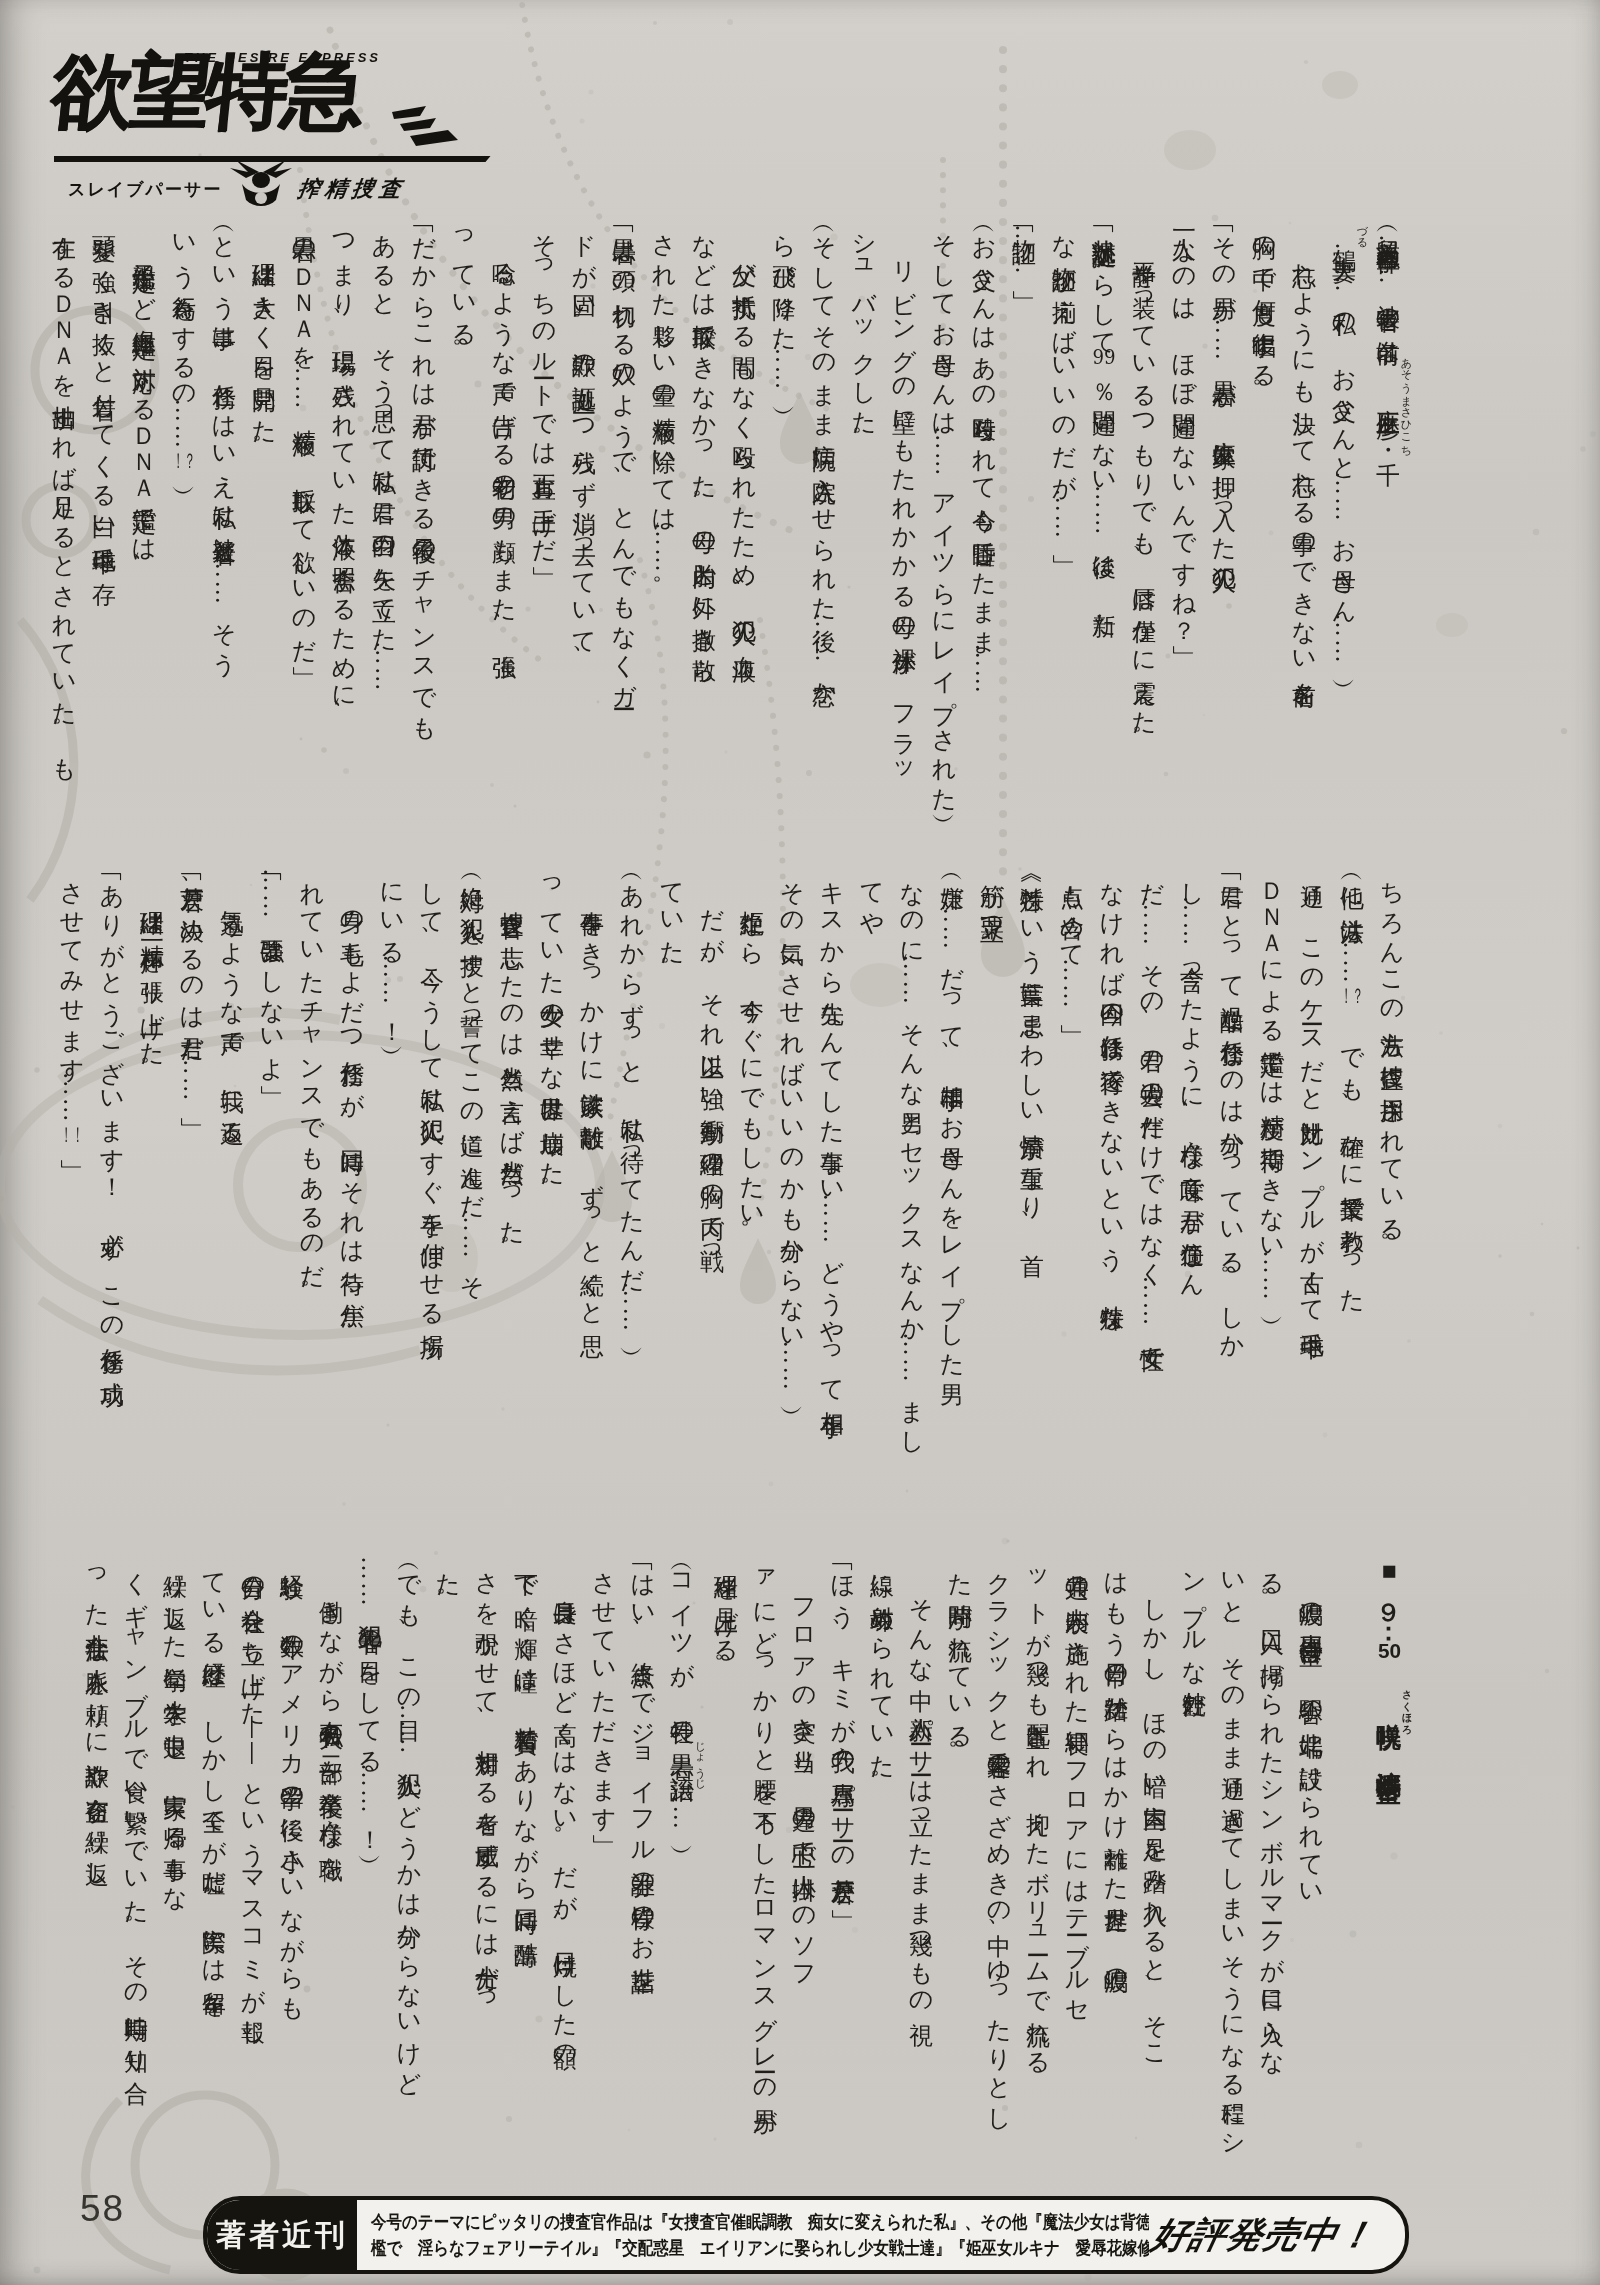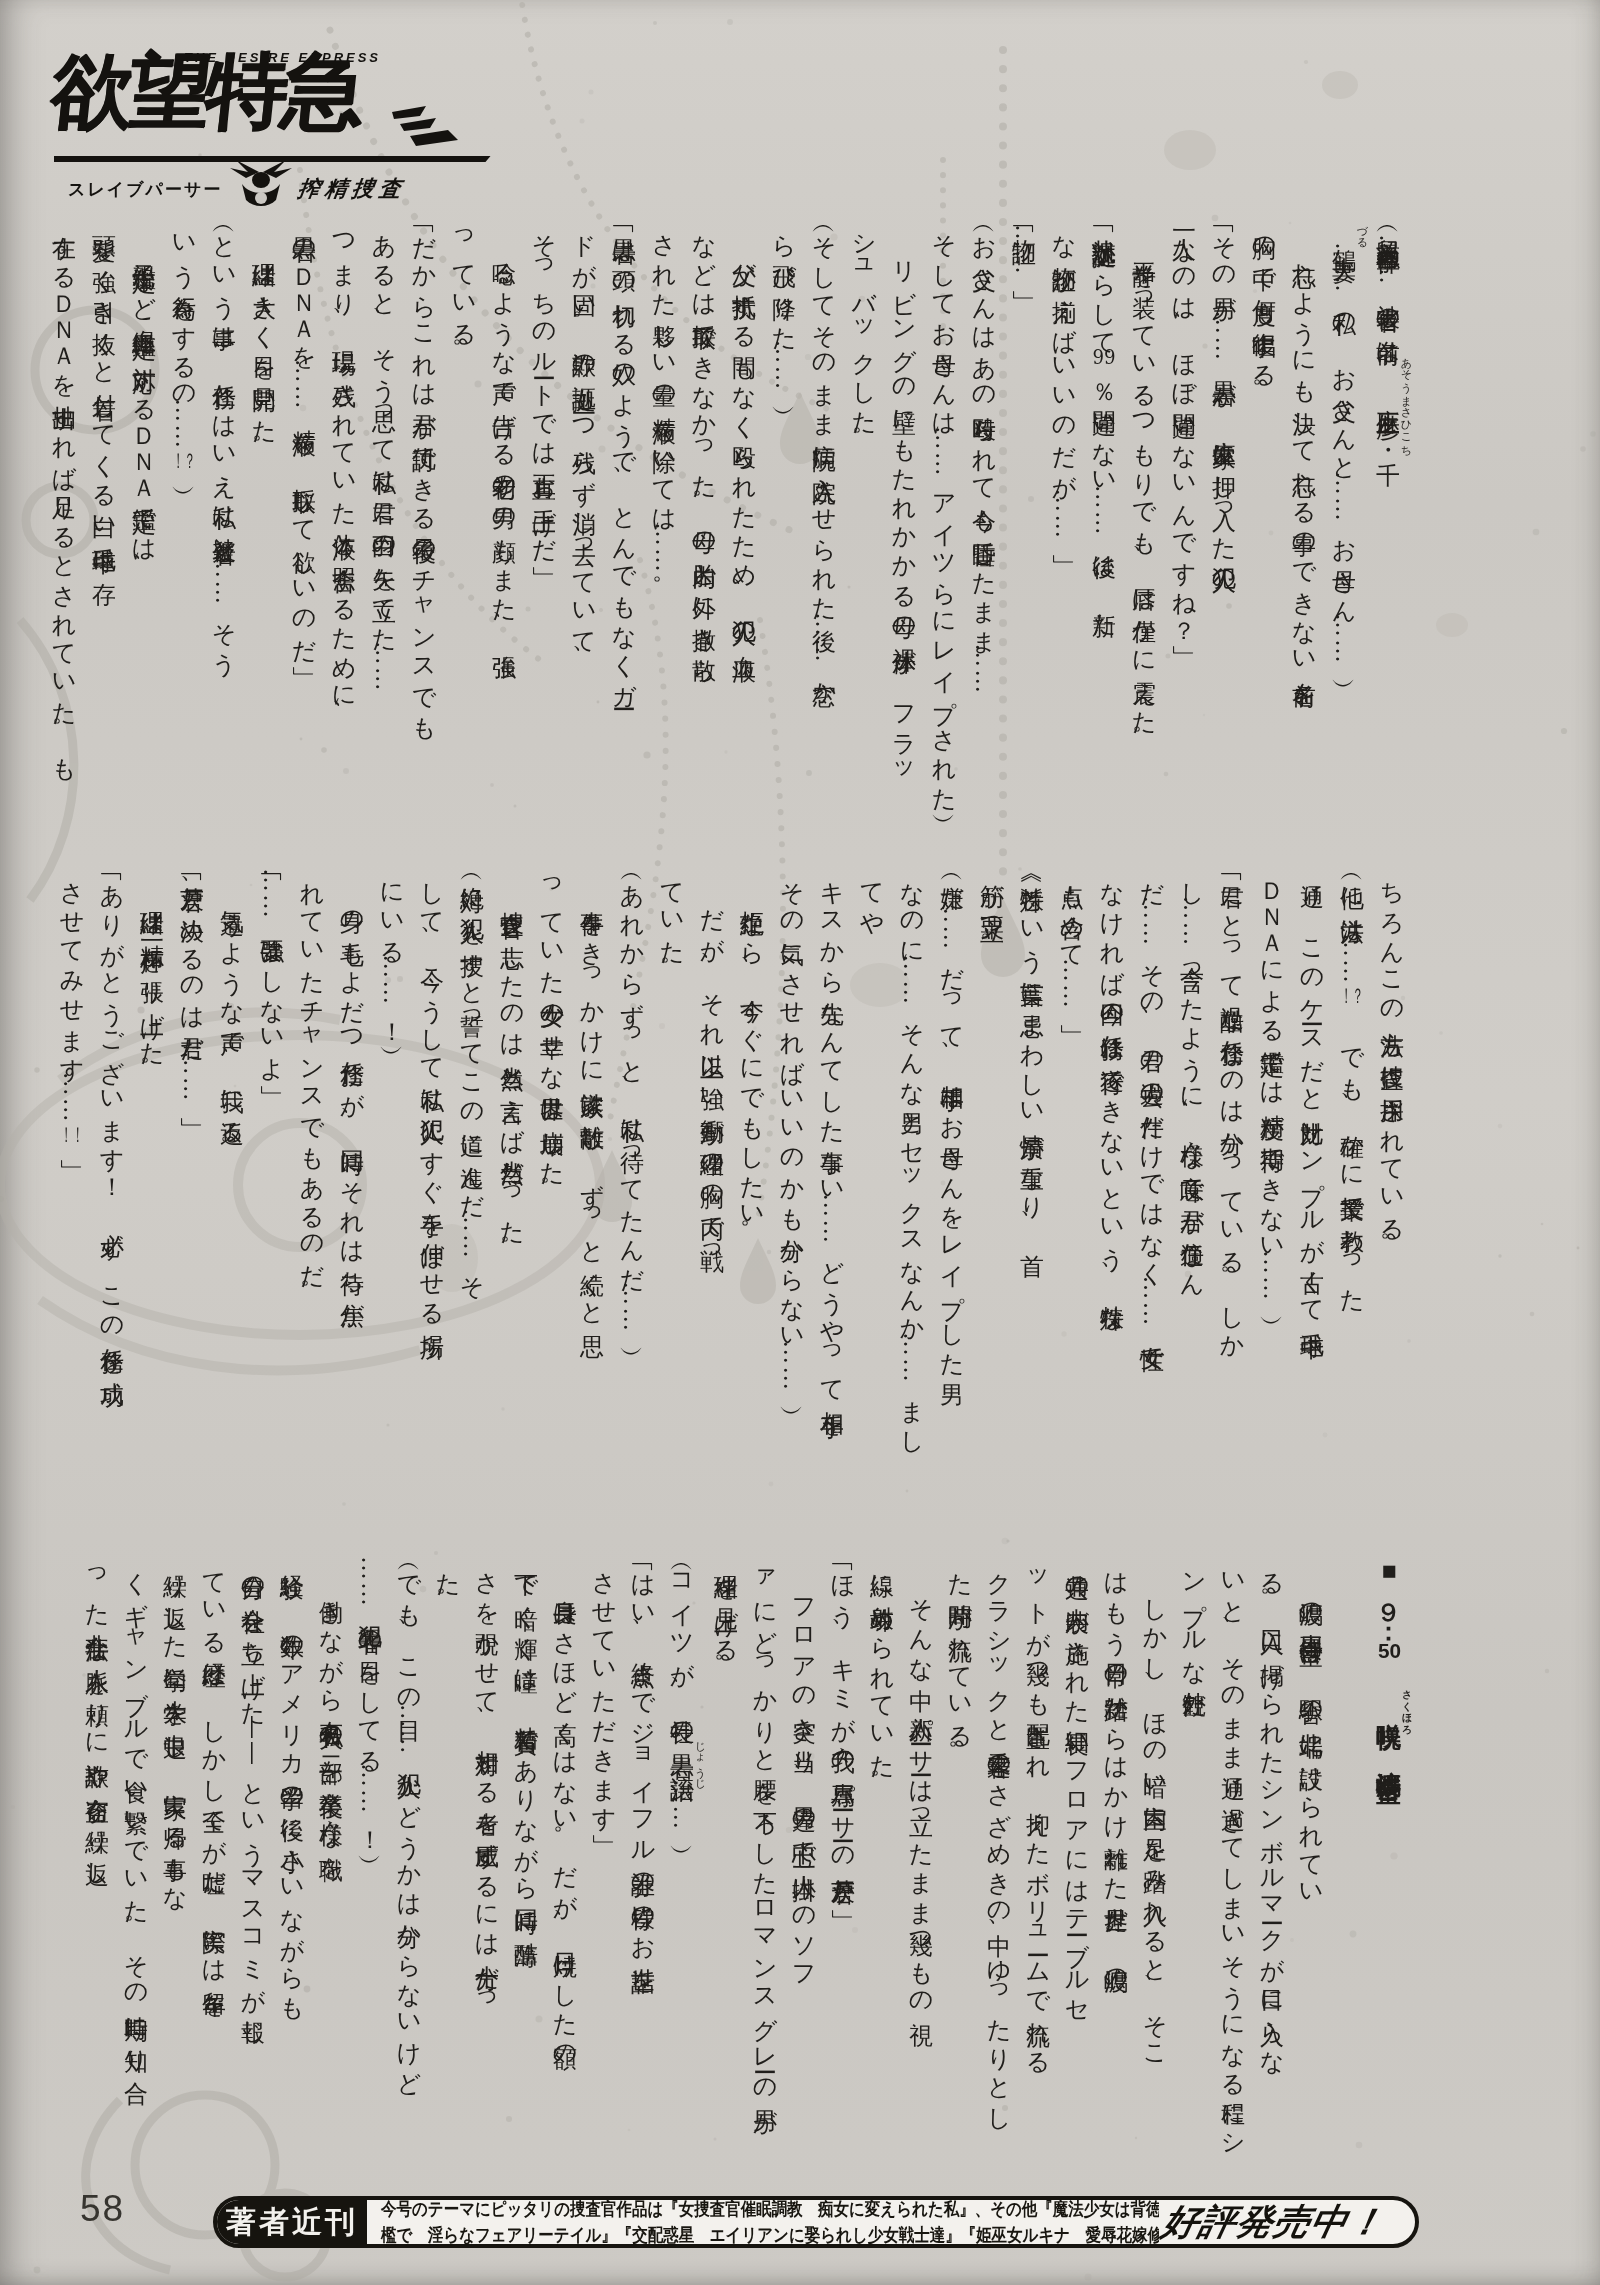--- a/index.html
+++ b/index.html
@@ -39,21 +39,21 @@
   .s3{top:1556px;height:608px;line-height:39px;}
   .tcol{height:100%;}
   .tcol.head{font-family:"Liberation Sans","DejaVu Sans",sans-serif;font-weight:700;font-size:25px;}
   .tcy{text-combine-upright:all;-webkit-text-combine:horizontal;font-size:21px;letter-spacing:0;}
   ruby{ruby-align:center;}
   rt{font-size:11px;letter-spacing:0;font-family:"DejaVu Serif",serif;}
   .head rt{font-size:10px;font-family:"Liberation Sans",sans-serif;}
 
   
   .adbar{
-    position:absolute;left:213px;top:2196px;width:1206px;height:52px;
+    position:absolute;left:203px;top:2196px;width:1206px;height:78px;
     background:#f3f1ed;border:4px solid #16140f;border-radius:37px;
     display:flex;align-items:stretch;overflow:hidden;box-sizing:border-box;
   }
   .adlabel{
     background:#16140f;color:#f3f1ed;flex:0 0 150px;display:flex;align-items:center;justify-content:center;
     font:800 30px "Liberation Sans",sans-serif;letter-spacing:3px;
   }
   .adtext{flex:1 1 auto;display:flex;flex-direction:column;justify-content:center;padding:2px 8px 2px 14px;overflow:hidden;}
   .adline{font:700 18px/26px "Liberation Sans",sans-serif;color:#181610;white-space:nowrap;transform:scaleX(.86);transform-origin:left center;}
   .adcta{

